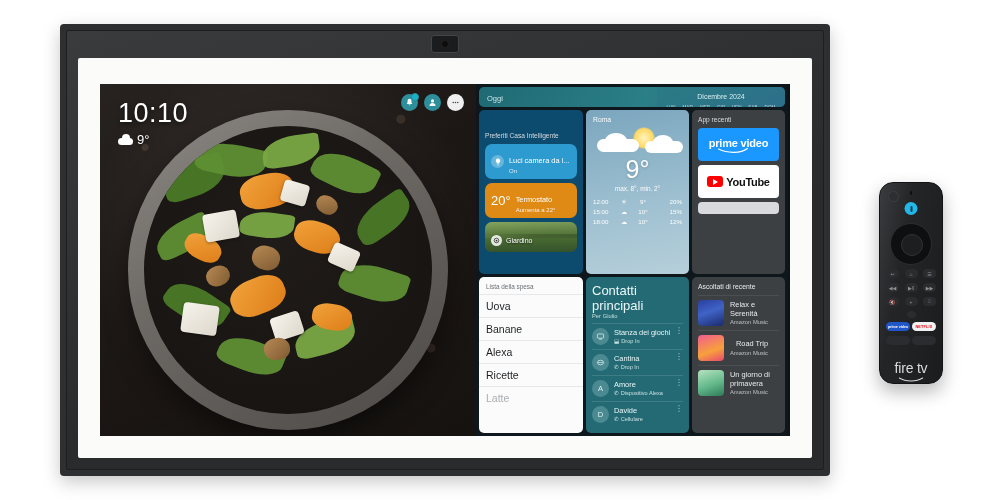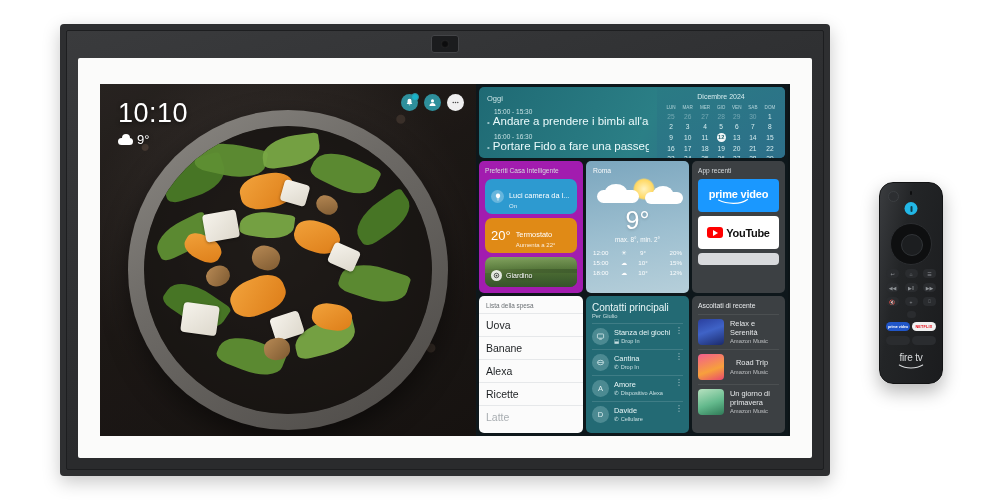--- a/index.html
+++ b/index.html
@@ -111,21 +111,21 @@
   .ev-bullet{font-size:8px;opacity:.6;}
   .calgrid{width:116px;padding:6px 6px;color:#dff3f5;background:linear-gradient(150deg,#2a7b84 0%,#2d6f8a 100%);}
   .cal-title{font-size:7px;text-align:center;margin-bottom:4px;opacity:.95;}
   .cal-table{width:100%;border-collapse:collapse;}
   .cal-table th{font-size:4.6px;font-weight:400;opacity:.72;padding-bottom:2px;text-align:center;}
   .cal-table td{font-size:6.6px;text-align:center;padding:1.4px 0;opacity:.95;}
   .cal-table td.mut{opacity:.38;}
   .cal-today span{display:inline-block;width:9px;height:9px;line-height:9px;border-radius:50%;background:#fff;color:#1d5f6a;font-size:5.6px;font-weight:700;}
 
   
-  .sh-card{width:104px;background:#a21caf;padding:6px 6px;}
+  .sh-card{width:104px;background:#0c4a6e;padding:22px 6px;}
   .w-head{font-size:6.6px;color:#d6dadd;margin-bottom:5px;}
   .sh-tile{border-radius:7px;padding:5px 6px;margin-bottom:4px;display:flex;align-items:center;gap:5px;}
   .sh-light{background:#2d9ad0;}
   .sh-thermo{background:#e08a16;}
   .sh-ic{width:13px;height:13px;border-radius:50%;background:rgba(255,255,255,.28);display:flex;align-items:center;justify-content:center;flex:none;}
   .sh-name{font-size:7.4px;color:#fff;line-height:1.15;white-space:nowrap;overflow:hidden;text-overflow:ellipsis;}
   .sh-sub{font-size:6px;color:rgba(255,255,255,.85);margin-top:1px;}
   .sh-temp{font-size:13px;color:#fff;font-weight:400;flex:none;}
   .sh-garden{border-radius:7px;height:30px;position:relative;overflow:hidden;
     background:linear-gradient(160deg,#6c8a4a 0%,#46622f 50%,#3a5a2c 100%);}
@@ -161,21 +161,21 @@
   .yt-txt{color:#0f0f0f;font-size:11px;font-weight:700;letter-spacing:-.3px;}
 
   
   .shop-card{width:104px;background:#fbfbfb;padding:6px 0 0 0;}
   .shop-head{font-size:6.4px;color:#6a6f73;padding:0 7px 4px 7px;}
   .shop-item{font-size:10.5px;color:#1d2023;padding:5px 7px;border-top:1px solid #e6e8ea;}
   .shop-item.faded{color:#a9aeb2;}
 
   
   .ct-card{width:103px;background:#236a74;padding:6px 6px;color:#eaf7f8;}
-  .ct-head{font-size:10px;}
+  .ct-head{font-size:13px;}
   .ct-sub{font-size:5.8px;opacity:.8;margin-bottom:4px;}
   .ct-row{display:flex;align-items:center;gap:5px;padding:4px 0;border-top:1px solid rgba(255,255,255,.13);position:relative;}
   .ct-av{width:17px;height:17px;border-radius:50%;background:#4c8a92;display:flex;align-items:center;justify-content:center;flex:none;font-size:7.5px;color:#dff1f3;}
   .ct-n{font-size:7.4px;line-height:1.2;white-space:nowrap;overflow:hidden;text-overflow:ellipsis;}
   .ct-s{font-size:5.6px;opacity:.82;display:flex;align-items:center;gap:2px;margin-top:1px;}
   .ct-dots{position:absolute;right:0;top:5px;color:rgba(255,255,255,.65);font-size:8px;line-height:.6;letter-spacing:0;}
 
   
   .mu-card{flex:1;background:#3c4043;padding:6px 6px;color:#e8eaec;}
   .mu-head{font-size:6.8px;margin-bottom:5px;}
@@ -203,21 +203,21 @@
   .rm-btns{position:absolute;left:6px;right:6px;top:86px;}
   .rm-line{display:flex;justify-content:space-between;margin-bottom:5px;}
   .rm-b{width:13px;height:9px;border-radius:5px;background:#2a2c2f;display:flex;align-items:center;justify-content:center;color:#8e9296;font-size:5px;}
   .rm-b.sq{border-radius:4px;}
   .rm-small{width:9px;height:7px;border-radius:4px;background:#2a2c2f;margin:0 auto 4px auto;}
   .rm-apps{display:flex;justify-content:space-between;margin-top:4px;}
   .rm-prime{width:24px;height:9px;border-radius:5px;background:#2156c8;color:#fff;font-size:3.6px;display:flex;align-items:center;justify-content:center;font-weight:700;}
   .rm-netflix{width:24px;height:9px;border-radius:5px;background:#f2f2f2;color:#e50914;font-size:3.8px;display:flex;align-items:center;justify-content:center;font-weight:700;letter-spacing:.2px;}
   .rm-blank{display:flex;justify-content:space-between;margin-top:5px;}
   .rm-bl{width:24px;height:9px;border-radius:5px;background:#2a2c2f;}
-  .rm-logo{position:absolute;left:0;right:0;bottom:14px;text-align:center;color:#d8dadc;font-size:10px;letter-spacing:-.2px;}
+  .rm-logo{position:absolute;left:0;right:0;bottom:1px;text-align:center;color:#d8dadc;font-size:14px;letter-spacing:-.2px;}
   .rm-smile{display:block;margin:0 auto;}
 </style>
 </head>
 <body>
 
 <div class="stage">
 
   <div class="device-frame">
     <div class="frame-inner-bevel"></div>
     <div class="camera-module">

